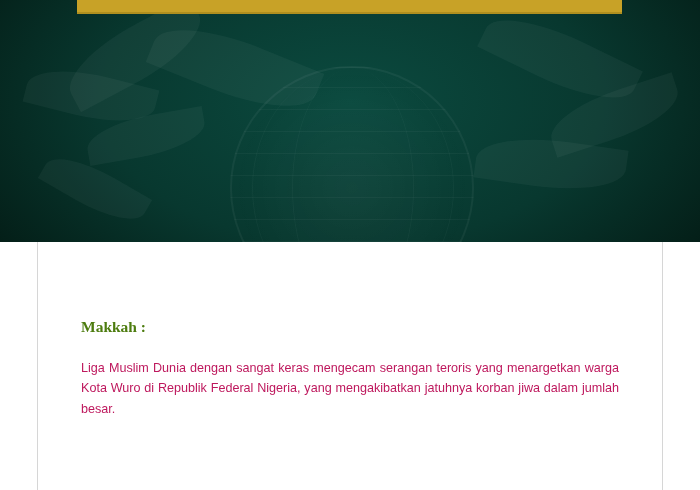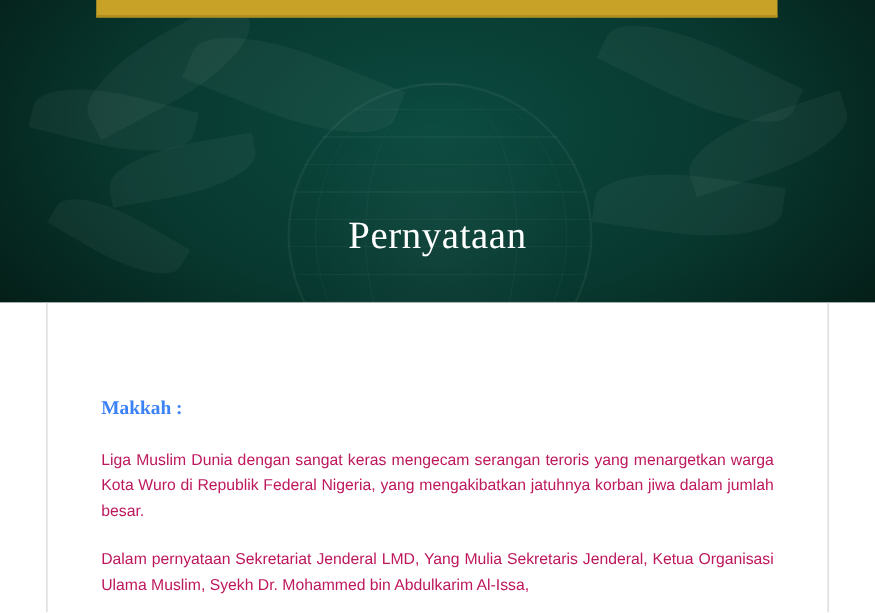--- a/index.html
+++ b/index.html
@@ -134,21 +134,21 @@
     position: absolute;
     left: 81px;
     right: 81px;
     top: 0;
   }
 
   .section-heading {
     margin-top: 76px;
     font-size: 15.5px;
     font-weight: bold;
-    color: #3b82f6;
+    color: #4d7c0f;
     font-family: "Liberation Serif", serif;
   }
 
   .para {
     margin-top: 22px;
     font-size: 12.6px;
     line-height: 1.62;
     color: #be185d;
     text-align: justify;
   }
@@ -168,29 +168,27 @@
     <div class="leaf l2"></div>
     <div class="leaf l3"></div>
     <div class="leaf l4"></div>
     <div class="leaf l5"></div>
     <div class="leaf l6"></div>
     <div class="leaf l7"></div>
     <div class="leaf l8"></div>
 
     <div class="gold-bar"></div>
 
-    <div class="hero-title">Pernyataan</div>
   </div>
 
   <div class="body-area">
     <div class="rule-left"></div>
     <div class="rule-right"></div>
 
     <div class="content">
       <div class="section-heading">Makkah :</div>
 
       <p class="para">Liga Muslim Dunia dengan sangat keras mengecam serangan teroris yang menargetkan warga Kota Wuro di Republik Federal Nigeria, yang mengakibatkan jatuhnya korban jiwa dalam jumlah besar.</p>
 
-      <p class="para">Dalam pernyataan Sekretariat Jenderal LMD, Yang Mulia Sekretaris Jenderal, Ketua Organisasi Ulama Muslim, Syekh Dr. Mohammed bin Abdulkarim Al-Issa,</p>
     </div>
   </div>
 
 </div>
 
 </body></html>

